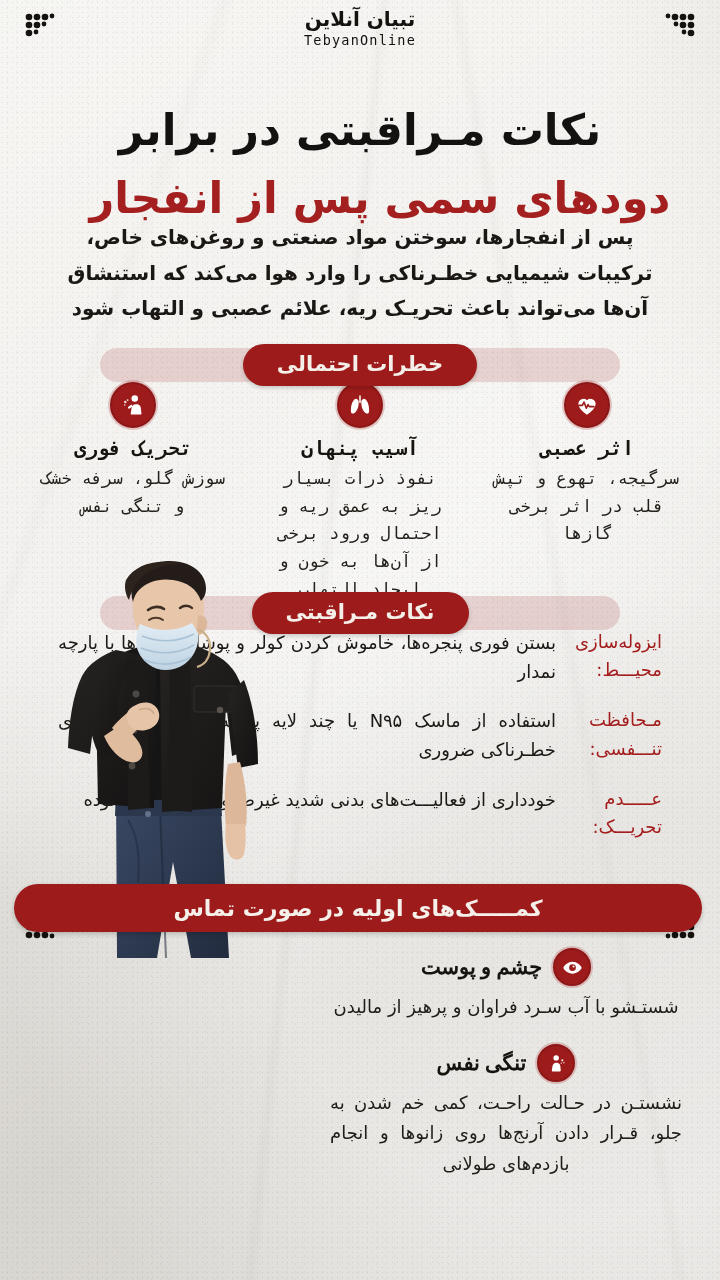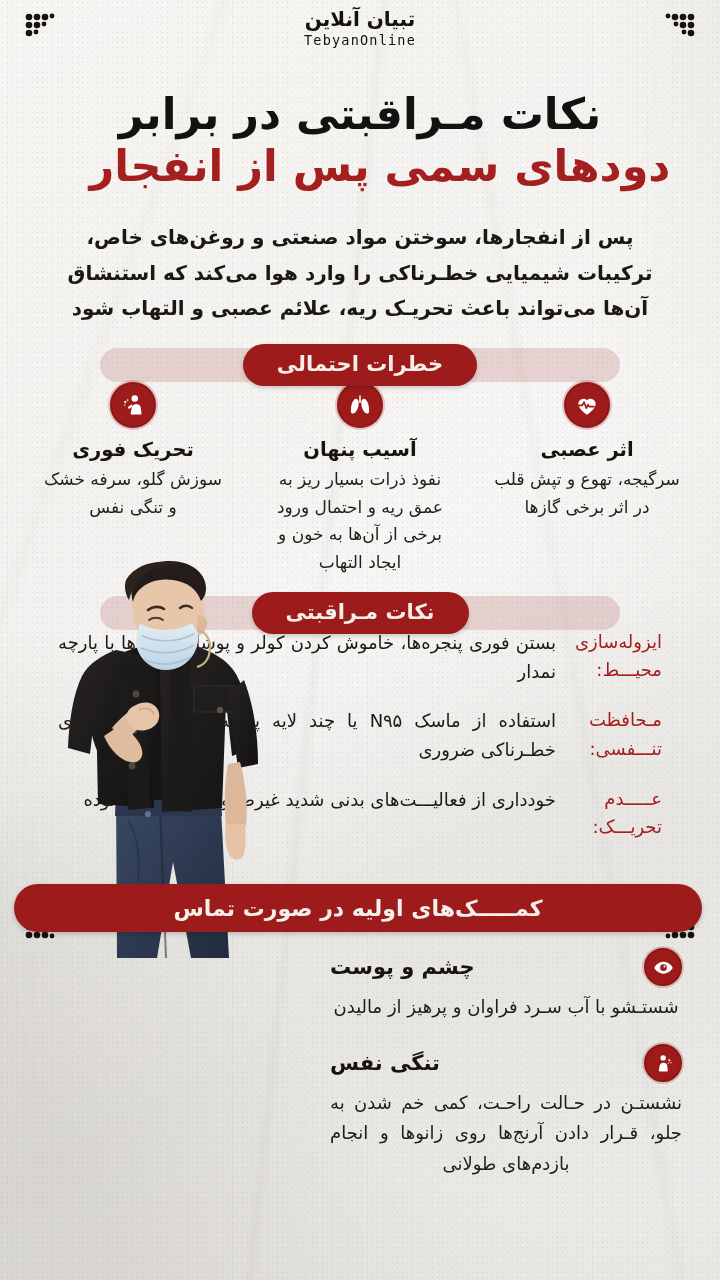--- a/index.html
+++ b/index.html
@@ -59,20 +59,21 @@
     font-size:13.5px; font-weight:400; color:#14110f; letter-spacing:1.2px;
     line-height:1.3; margin-top:1px;
   }
 
   
   .headline{ position:absolute; top:88px; left:0; right:0; text-align:center; }
   .h-line{
     font-size:43px; font-weight:900; line-height:1.22;
     letter-spacing:-1px; white-space:nowrap;
     font-family:"DejaVu Sans","Liberation Sans",sans-serif;
+    margin-top:16px;
   }
   .h-dark{ color:#141210; }
   .h-red{ color:#a41f1f;padding-left:40px; }
 
   
   .intro{
     position:absolute; top:220px; left:60px; right:60px;
     text-align:center; color:#1a1714;
     font-size:20px; font-weight:700; line-height:1.78;
     letter-spacing:-.2px;
@@ -93,21 +94,21 @@
     border-radius:22px;
     box-shadow:0 2px 4px rgba(0,0,0,.18);
     white-space:nowrap;
   }
 
   
   .risks{
     position:absolute; top:382px; left:38px; right:38px;
     display:flex; justify-content:space-between; gap:10px;
   }
-  .risk{ width:190px; text-align:center; }
+  .risk{ width:190px; text-align:center;font-family:Liberation Mono, monospace; }
   .risk-icon{
     width:46px;height:46px;border-radius:50%;
     background:#9e1b1b; border:2.5px solid #8d1717;
     box-shadow:0 0 0 2px rgba(158,27,27,.22);
     margin:0 auto 10px; display:flex; align-items:center; justify-content:center;
   }
   .risk-icon svg{ display:block; }
   .risk-title{
     font-size:19.5px; font-weight:900; color:#17140f;
     line-height:1.25; margin-bottom:4px; letter-spacing:-.3px;
@@ -136,21 +137,21 @@
     background:#9e1b1b; color:#f5f0ea;
     border-radius:26px; height:48px;
     display:flex; align-items:center; justify-content:center;
     font-size:22px; font-weight:900; letter-spacing:-.4px;
     box-shadow:0 2px 5px rgba(0,0,0,.2);
   }
 
   
   .aid{ position:absolute; top:948px; right:38px; width:352px; z-index:9; }
   .aid-item{ margin-bottom:22px; }
-  .aid-head{ display:flex; align-items:center; justify-content:space-between; gap:11px; }
+  .aid-head{ display:flex; align-items:center; justify-content:center; gap:11px;font-family:Liberation Serif, serif; }
   .aid-icon{
     width:38px;height:38px;border-radius:50%;
     background:#9e1b1b;border:2px solid #8d1717;
     box-shadow:0 0 0 2px rgba(158,27,27,.22);
     display:flex;align-items:center;justify-content:center;flex:0 0 38px;
   }
   .aid-title{ font-size:21px; font-weight:900; color:#17140f; letter-spacing:-.3px; }
   .aid-body{
     margin-top:6px; font-size:18px; font-weight:400; color:#201d18;
     line-height:1.68; text-align:justify; text-align-last:center; letter-spacing:-.2px;

